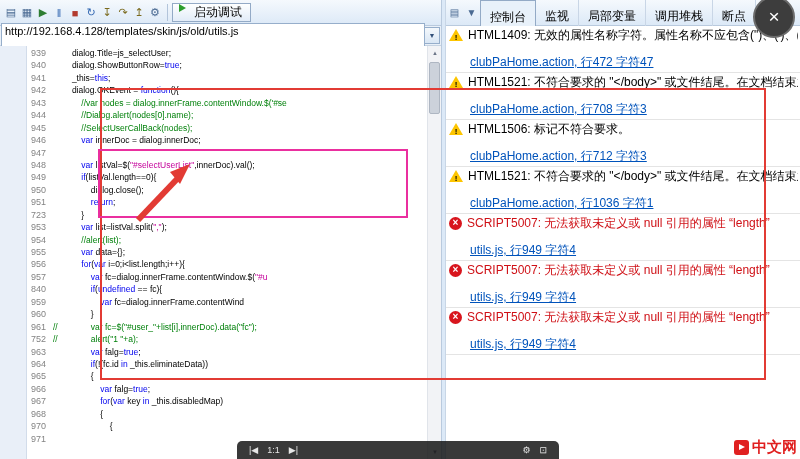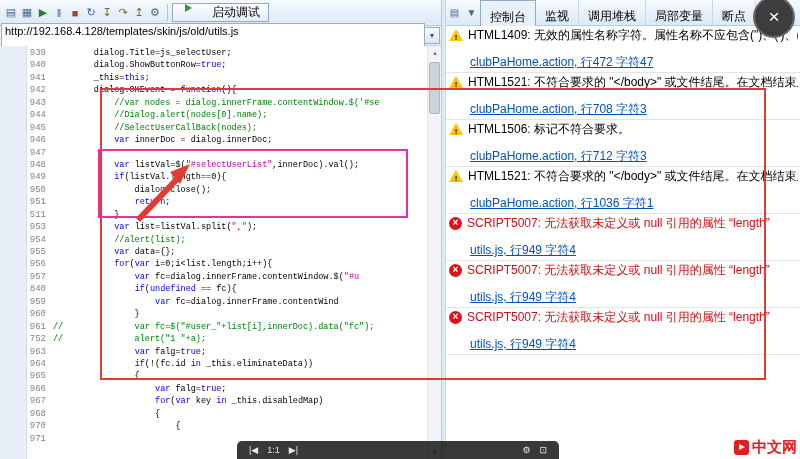--- a/index.html
+++ b/index.html
@@ -8,40 +8,40 @@
   .window * { box-sizing:border-box; }
 
   
   .main-toolbar { position:absolute; left:0; top:0; width:441px; height:26px;
     background:linear-gradient(#f5f9fd,#dce9f7); border-bottom:1px solid #b9cade;
     display:flex; align-items:center; padding:0 3px; }
   .tb-icons { display:flex; align-items:center; }
   .tb-icon { width:16px; height:20px; display:flex; align-items:center; justify-content:center;
     font-size:11px; cursor:default; }
   .tb-sep { width:1px; height:17px; background:#b2c4da; margin:0 4px; }
-  .debug-btn { display:flex; gap:20px; height:19px; padding:0 8px 1px 12px;
+  .debug-btn { display:flex; gap:8px; height:19px; padding:0 8px 1px 6px;
     border:1px solid #93aac6; background:linear-gradient(#feffff,#e2ecf8); font-size:12px; color:#000; }
   .play-tri { width:0; height:0; border-left:7px solid #2e9e2e; border-top:4.5px solid transparent;
     border-bottom:4.5px solid transparent; }
 
   
   .url-row { position:absolute; left:0; top:26px; width:441px; height:20px; background:#e9f0f8;
     border-bottom:1px solid #c6d3e2; display:flex; align-items:center; padding:1px 1px; }
   .url-input { flex:1; height:26px; background:#fff; border:1px solid #96aecb;
     font-size:11px; padding:1px 3px; white-space:nowrap; overflow:hidden; color:#000; }
   .url-dropdown { width:15px; height:17px; border:1px solid #96aecb; border-left:none;
     background:linear-gradient(#f4f8fc,#d9e6f4); font-size:7px; color:#33517a;
     display:flex; align-items:center; justify-content:center; }
 
   
   .code-region { position:absolute; left:0; top:46px; width:427px; height:413px;
     display:flex; overflow:hidden; background:#fff; }
   .bp-gutter { width:27px; background:#e9eff8; border-right:1px solid #d2dcea; flex:none; }
   .lines { flex:1; overflow:hidden; padding-top:1px;
-    font-family:Liberation Mono, monospace; }
+    font-family:Liberation Sans, sans-serif; }
   .code-line { display:flex; height:12.45px; }
   .ln { flex:none; width:26px; text-align:right; padding-right:7px; color:#838383;
     font-size:9px; line-height:12.45px; }
   .src { white-space:pre; font-size:8.5px; line-height:12.45px; }
   .src .p { color:#000; }
   .src .k { color:#0000ee; }
   .src .s { color:#c4009a; }
   .src .c { color:#00800a; }
 
   
@@ -185,21 +185,21 @@
         </div>
         <div class="code-line">
           <span class="ln">950</span>
           <span class="src"><span class="p">                dialog.close();</span></span>
         </div>
         <div class="code-line">
           <span class="ln">951</span>
           <span class="src"><span class="p">                </span><span class="k">return</span><span class="p">;</span></span>
         </div>
         <div class="code-line">
-          <span class="ln">511</span>
+          <span class="ln">723</span>
           <span class="src"><span class="p">            }</span></span>
         </div>
         <div class="code-line">
           <span class="ln">953</span>
           <span class="src"><span class="p">            </span><span class="k">var</span><span class="p"> list=listVal.split(</span><span class="s">","</span><span class="p">);</span></span>
         </div>
         <div class="code-line">
           <span class="ln">954</span>
           <span class="src"><span class="c">            //alert(list);</span></span>
         </div>
@@ -280,22 +280,22 @@
 
   <div class="right-panel">
     <div class="rp-tabbar">
       <span class="rp-tab-icons" id="rp-icons" style="display:flex;align-items:center;">
           <span class="rp-icon">▤</span>
           <span class="rp-icon">▼</span>
         </span>
       <span id="rp-tabs" style="display:flex;align-items:stretch;">
           <span class="rp-tab active">控制台</span>
           <span class="rp-tab">监视</span>
+          <span class="rp-tab">局部变量</span>
           <span class="rp-tab">调用堆栈</span>
-          <span class="rp-tab">局部变量</span>
           <span class="rp-tab">断点</span>
         </span>
     </div>
     <div class="console-list">
         <div class="entry warning">
           <div class="entry-line1">
             <span class="icon-warn"></span>
             <span class="entry-msg">HTML1409: 无效的属性名称字符。属性名称不应包含(")、(')、(&lt;)或(=)。</span>
           </div>
           <div class="entry-line2"><span class="entry-link">clubPaHome.action, 行472 字符47</span></div>

